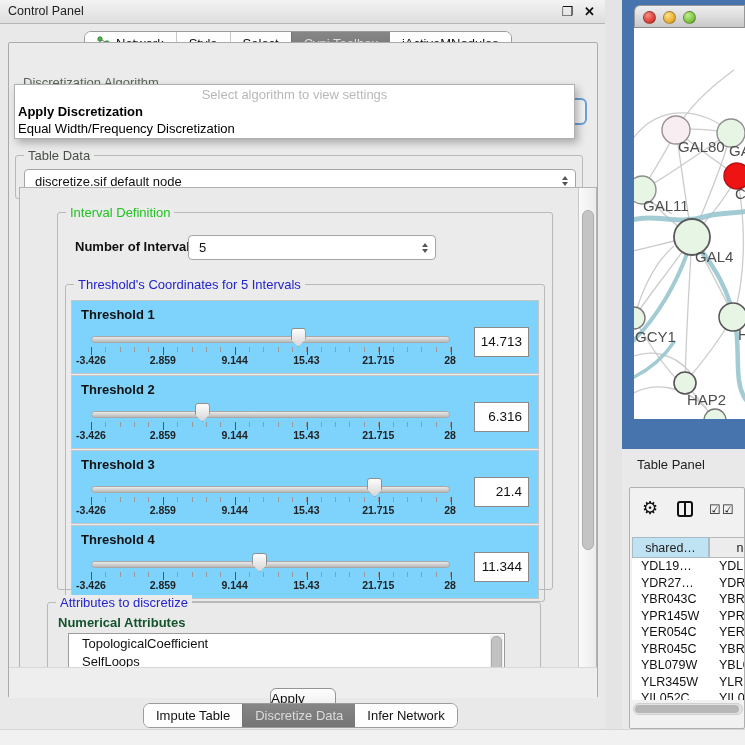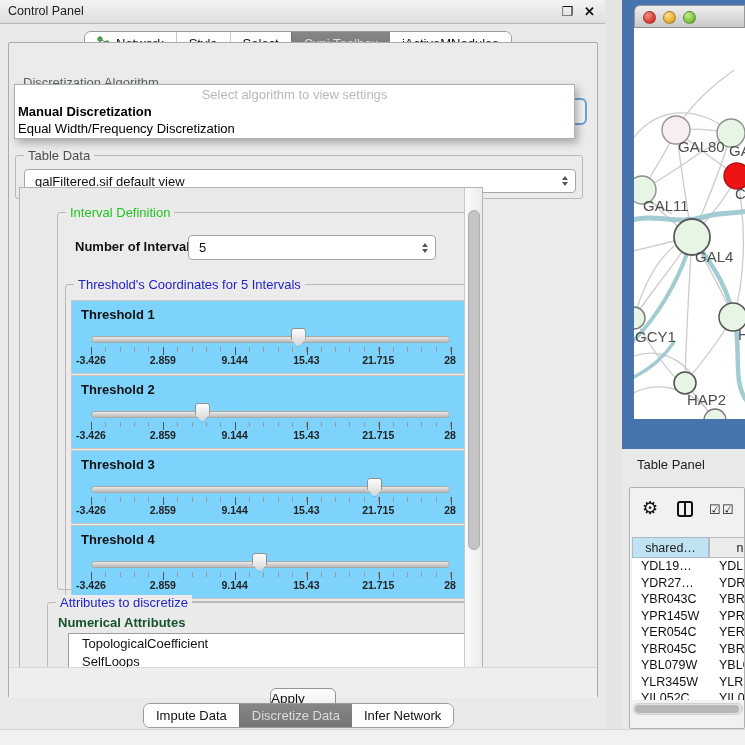--- a/index.html
+++ b/index.html
@@ -47,21 +47,21 @@
   #table-data-group { left:6px; top:96px; width:568px; height:44px; }
   .combo { position:absolute; background:#fff; border:1px solid #a5a5a5; border-radius:4px; font-size:13px; color:#111; }
   .combo .val { position:absolute; left:10px; top:0; line-height:23px; white-space:nowrap; }
   .spinner { position:absolute; right:7px; top:50%; transform:translateY(-50%); display:flex; flex-direction:column; align-items:center; line-height:5px; }
   .spinner i { display:block; width:0; height:0; border-left:3.5px solid transparent; border-right:3.5px solid transparent; }
   .spinner .up { border-bottom:4.5px solid #555; margin-bottom:2px; }
   .spinner .dn { border-top:4.5px solid #555; }
   #table-data-combo { left:8px; top:13px; width:552px; height:24px; }
 
   
-  #scrollpane { left:10px; top:144px; width:464px; height:481px; border:1px solid #b3b3b3; background:#eaeaea; overflow:hidden; }
+  #scrollpane { left:10px; top:144px; width:578px; height:481px; border:1px solid #b3b3b3; background:#eaeaea; overflow:hidden; }
   #vscroll { position:absolute; right:0; top:0; width:18px; height:479px; background:linear-gradient(to right,#fafafa,#ececec); border-left:1px solid #c8c8c8; }
   #vscroll .thumb { position:absolute; left:2.5px; top:22px; width:12px; height:340px; background:#c4c4c4; border:1px solid #aeaeae; border-radius:6px; }
 
   #interval-group { left:37px; top:8px; width:496px; height:378px; background:#ebebeb; }
   #num-intervals-label { left:17px; top:26px; font-size:13px; font-weight:bold; color:#111; }
   #num-intervals-combo { left:130px; top:22px; width:248px; height:25px; }
 
   #thresh-group { left:7px; top:55px; width:480px; height:318px; }
   .threshold-box { position:absolute; left:5px; width:468px; height:74px; border:1px solid #c6c6c6; background:#7dd3fc; }
   .threshold-box .tlabel { position:absolute; left:9px; top:6px; font-size:13px; font-weight:bold; color:#111; }
@@ -158,28 +158,28 @@
     </div>
   </div>
 
   <div class="abs" id="content-panel">
 
     <div class="abs gt-gray" id="algo-label" style="font-size:13px;">Discretization Algorithm</div>
     <div class="abs" id="algo-combo"></div>
 
     <div class="abs" id="algo-popup">
       <div class="prompt">Select algorithm to view settings</div>
-      <div class="item1">Manual Discretization</div>
+      <div class="item1">Apply Discretization</div>
       <div class="item2">Equal Width/Frequency Discretization</div>
     </div>
 
     <div class="group" id="table-data-group">
       <span class="group-title gt-gray">Table Data</span>
       <div class="combo" id="table-data-combo">
-        <span class="val">galFiltered.sif default view</span>
+        <span class="val">discretize.sif default node</span>
         <span class="spinner">
             <i class="up"></i>
             <i class="dn"></i>
           </span>
       </div>
     </div>
 
     <div class="abs" id="scrollpane">
 
       <div class="group" id="interval-group">
@@ -310,21 +310,21 @@
         </div>
     </div>
 
     <div class="abs" id="apply-strip">
       <div id="apply-btn">Apply</div>
     </div>
   </div>
 
   <div class="abs tabbar" id="bottom-tabs">
     <div class="tab">
-      <span>Impute Data</span>
+      <span>Impute Table</span>
     </div>
     <div class="tab selected">
       <span>Discretize Data</span>
     </div>
     <div class="tab">
       <span>Infer Network</span>
     </div>
   </div>
 </div>
 

